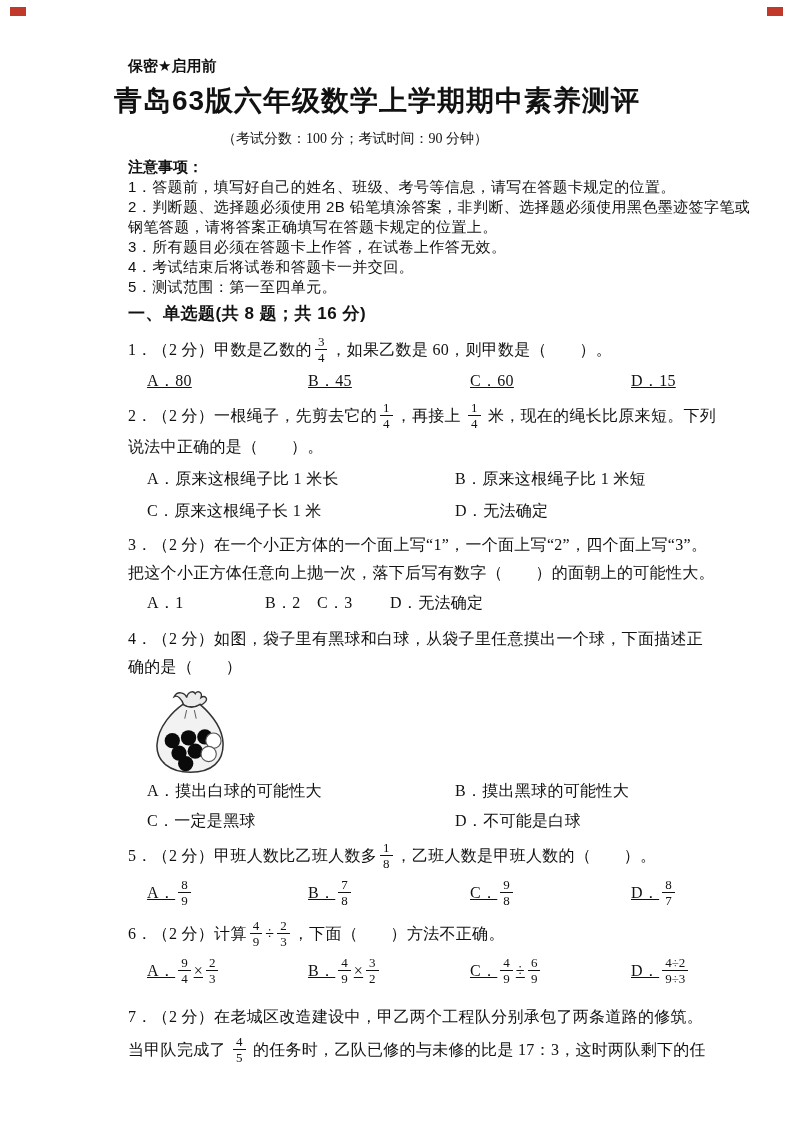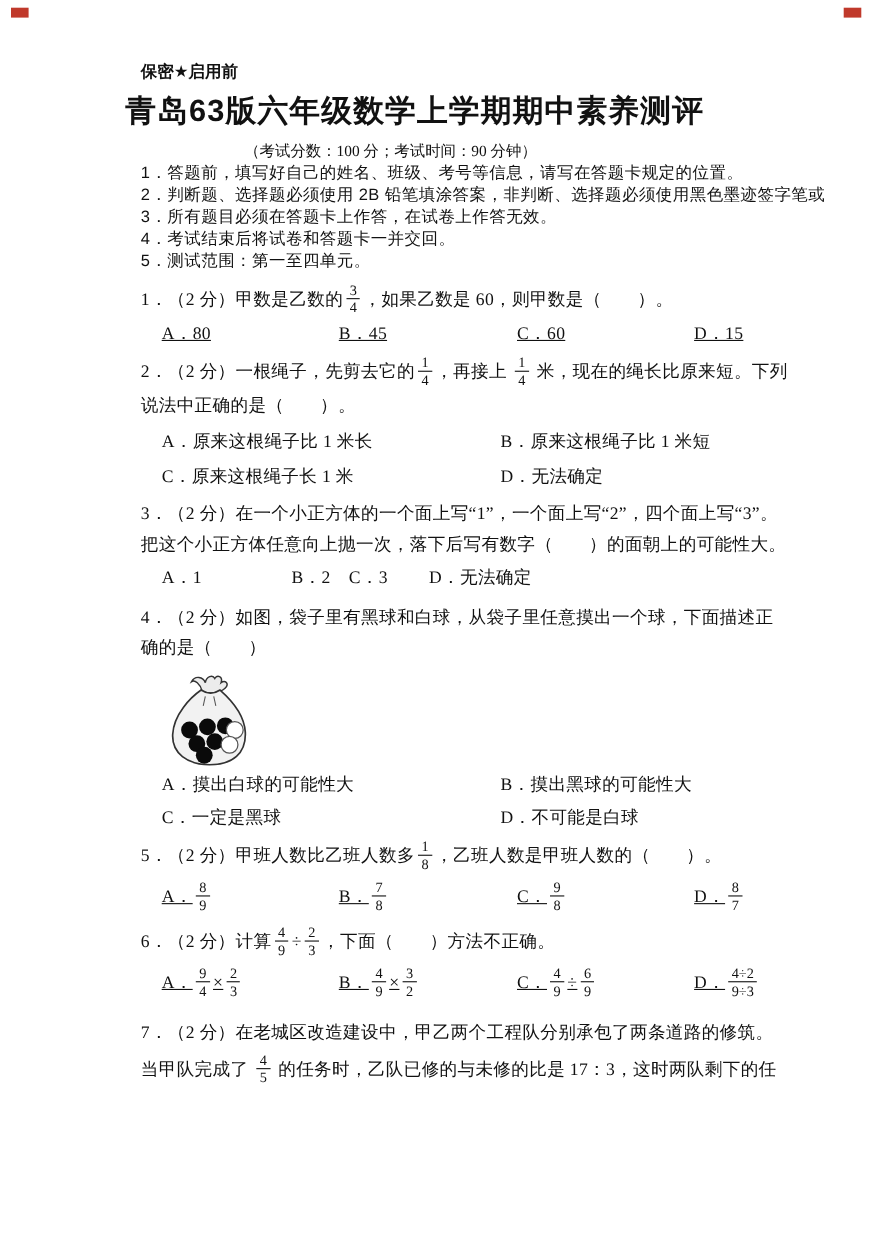--- a/index.html
+++ b/index.html
@@ -69,26 +69,29 @@
 <div class="corner-mark left"></div>
 <div class="corner-mark right"></div>
 
 <div class="content">
 
   <div class="secrecy">保密★启用前</div>
 
   <div class="title full-center">青岛63版六年级数学上学期期中素养测评</div>
   <div class="subtitle full-center">（考试分数：100 分；考试时间：90 分钟）</div>
 
+  <div class="notes-header">注意事项：</div>
   <div class="note">1．答题前，填写好自己的姓名、班级、考号等信息，请写在答题卡规定的位置。</div>
   <div class="note">2．判断题、选择题必须使用 2B 铅笔填涂答案，非判断、选择题必须使用黑色墨迹签字笔或</div>
+  <div class="note">钢笔答题，请将答案正确填写在答题卡规定的位置上。</div>
   <div class="note">3．所有题目必须在答题卡上作答，在试卷上作答无效。</div>
   <div class="note">4．考试结束后将试卷和答题卡一并交回。</div>
   <div class="note">5．测试范围：第一至四单元。</div>
 
+  <div class="section-heading">一、单选题(共 8 题；共 16 分)</div>
 
   <div class="question q1">
     <div class="qline tall stem">1．（2 分）甲数是乙数的<span class="frac"><span class="num">3</span><span class="den">4</span></span>，如果乙数是 60，则甲数是（　　）。</div>
     <div class="opts opts4a">
       <span class="opt">A．80</span>
       <span class="opt">B．45</span>
       <span class="opt">C．60</span>
       <span class="opt">D．15</span>
     </div>
   </div>

